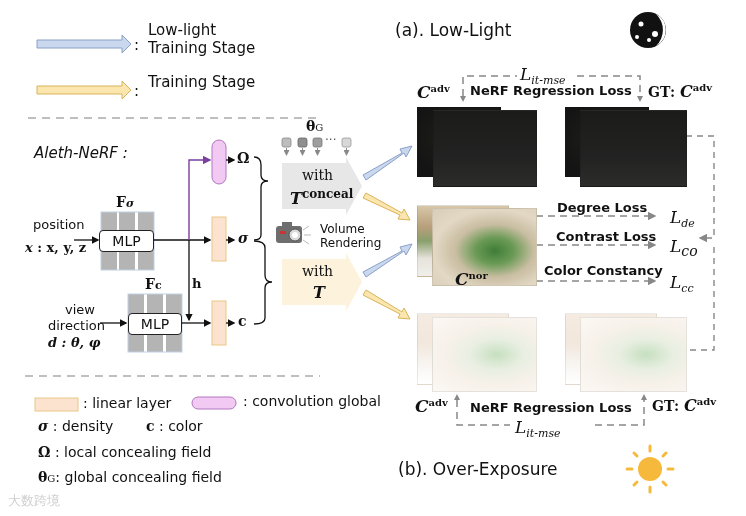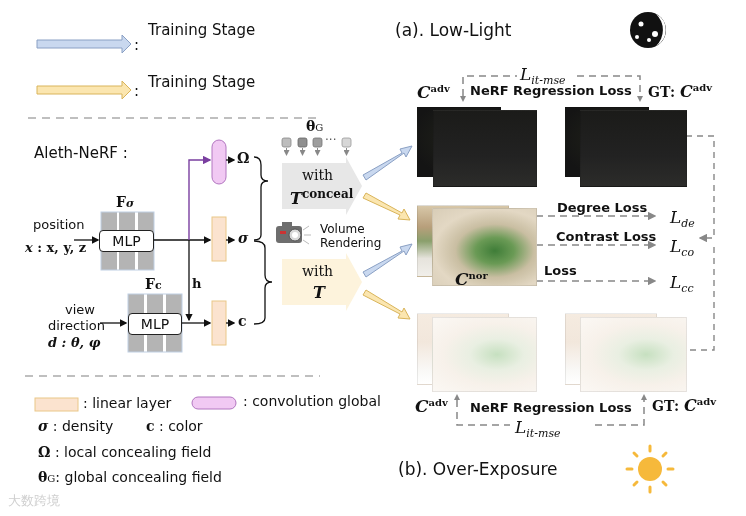--- a/index.html
+++ b/index.html
@@ -173,28 +173,29 @@
 <div class="scene nor2" style="left:417px;top:205px;width:90px;height:70px;"></div>
 <div class="scene nor1" style="left:432px;top:208px;width:103px;height:76px;"></div>
 
 <div class="scene ov2" style="left:417px;top:313px;width:90px;height:70px;"></div>
 <div class="scene ov1" style="left:432px;top:317px;width:103px;height:73px;"></div>
 <div class="scene ov2" style="left:565px;top:313px;width:90px;height:70px;"></div>
 <div class="scene ov1" style="left:580px;top:317px;width:105px;height:73px;"></div>
 
 <span class="abs t15" style="left:134px;top:36px;">:</span>
 <div class="abs t15" style="left:148px;top:21px;">
+  <div>Low-light</div>
   <div>Training Stage</div>
 </div>
 <span class="abs t15" style="left:134px;top:82px;">:</span>
 <div class="abs t15" style="left:148px;top:73px;">
   <div>Training Stage</div>
 </div>
 
-<div class="abs t15" style="left:34px;top:144px;">Aleth-NeRF :</div>
+<div class="abs t15" style="left:34px;top:144px;font-style:italic;">Aleth-NeRF :</div>
 
 <div class="abs serif bold t14" style="left:116px;top:194px;"><span>F</span><span class="ital" style="font-size:11px">σ</span></div>
 <div class="abs serif bold t14" style="left:145px;top:276px;"><span>F</span><span style="font-size:11px">c</span></div>
 
 <div class="abs" style="left:99px;top:230px;width:53px;height:20px;border:1px solid #222;border-radius:4px;background:#fff;text-align:center;font-size:14px;line-height:20px;">MLP</div>
 <div class="abs" style="left:128px;top:313px;width:52px;height:20px;border:1px solid #222;border-radius:4px;background:#fff;text-align:center;font-size:14px;line-height:20px;">MLP</div>
 
 <div class="abs t13" style="left:33px;top:217px;">position</div>
 <div class="abs serif bold t13" style="left:25px;top:240px;"><span class="ital">x</span><span> : x, y, z</span></div>
 
@@ -234,23 +235,23 @@
 <div class="abs" style="left:395px;top:20px;font-size:17px;">(a). Low-Light</div>
 <div class="abs serif bold" style="left:417px;top:82px;font-size:14px;"><span class="ital" style="font-size:17px;">C</span><sup style="font-size:10px">adv</sup></div>
 <div class="abs bold" style="left:470px;top:83px;font-size:13px;">NeRF Regression Loss</div>
 <div class="abs serif bold" style="left:648px;top:82px;font-size:14px;"><span>GT: </span><span class="ital" style="font-size:16px">C</span><sup style="font-size:10px">adv</sup></div>
 <div class="abs serif ital" style="left:520px;top:64px;font-size:17px;"><span>L</span><sub style="font-size:11px">it-mse</sub></div>
 
 <div class="abs serif bold" style="left:455px;top:269px;font-size:14px;"><span class="ital" style="font-size:17px;">C</span><sup style="font-size:10px">nor</sup></div>
 <div class="abs bold" style="left:557px;top:200px;font-size:13px;">Degree Loss</div>
 <div class="abs bold" style="left:556px;top:229px;font-size:13px;">Contrast Loss</div>
 <div class="abs bold" style="left:544px;top:262px;font-size:13px;text-align:center;line-height:17px;">
-  <div>Loss</div>
+  <div>Color Constancy</div>
 </div>
 <div class="abs serif ital" style="left:670px;top:207px;font-size:17px;"><span>L</span><sub style="font-size:11px">de</sub></div>
-<div class="abs serif ital" style="left:670px;top:236px;font-size:17px;"><span>L</span><sub style="font-size:11px">co</sub></div>
+<div class="abs serif ital" style="left:670px;top:236px;font-size:17px;"><span>L</span><sub style="font-size:14px">co</sub></div>
 <div class="abs serif ital" style="left:670px;top:272px;font-size:17px;"><span>L</span><sub style="font-size:11px">cc</sub></div>
 
 <div class="abs serif bold" style="left:415px;top:396px;font-size:14px;"><span class="ital" style="font-size:17px;">C</span><sup style="font-size:10px">adv</sup></div>
 <div class="abs bold" style="left:470px;top:400px;font-size:13px;">NeRF Regression Loss</div>
 <div class="abs serif bold" style="left:652px;top:396px;font-size:14px;"><span>GT: </span><span class="ital" style="font-size:16px">C</span><sup style="font-size:10px">adv</sup></div>
 <div class="abs serif ital" style="left:515px;top:417px;font-size:17px;"><span>L</span><sub style="font-size:11px">it-mse</sub></div>
 <div class="abs" style="left:398px;top:459px;font-size:17px;">(b). Over-Exposure</div>
 
 </body></html>

